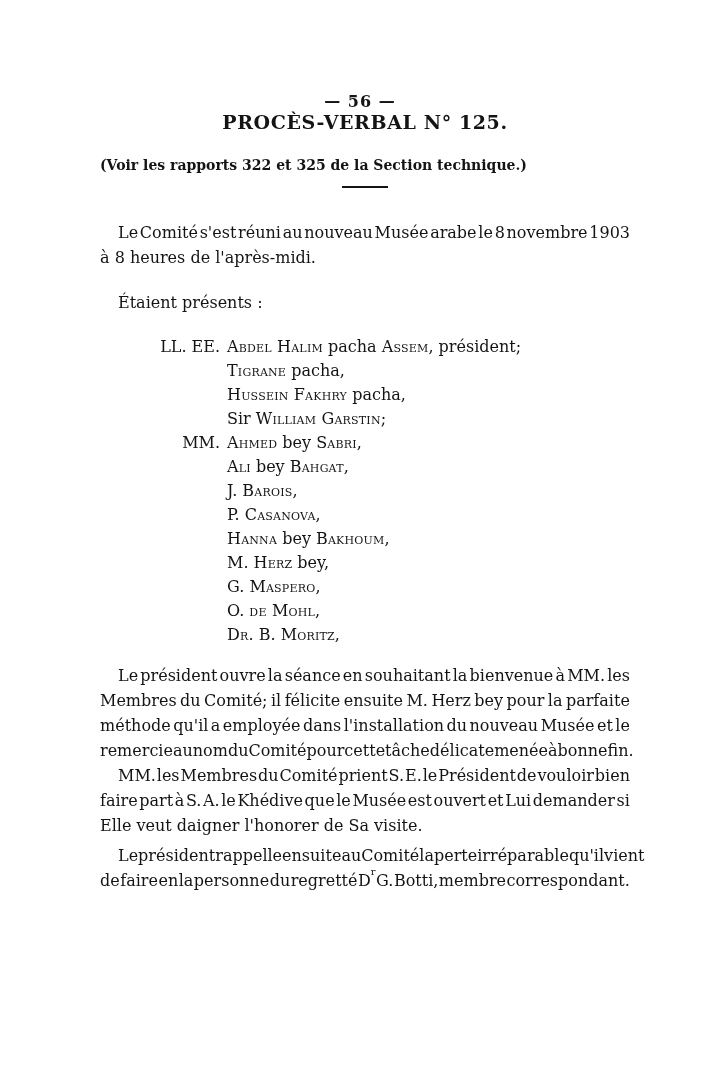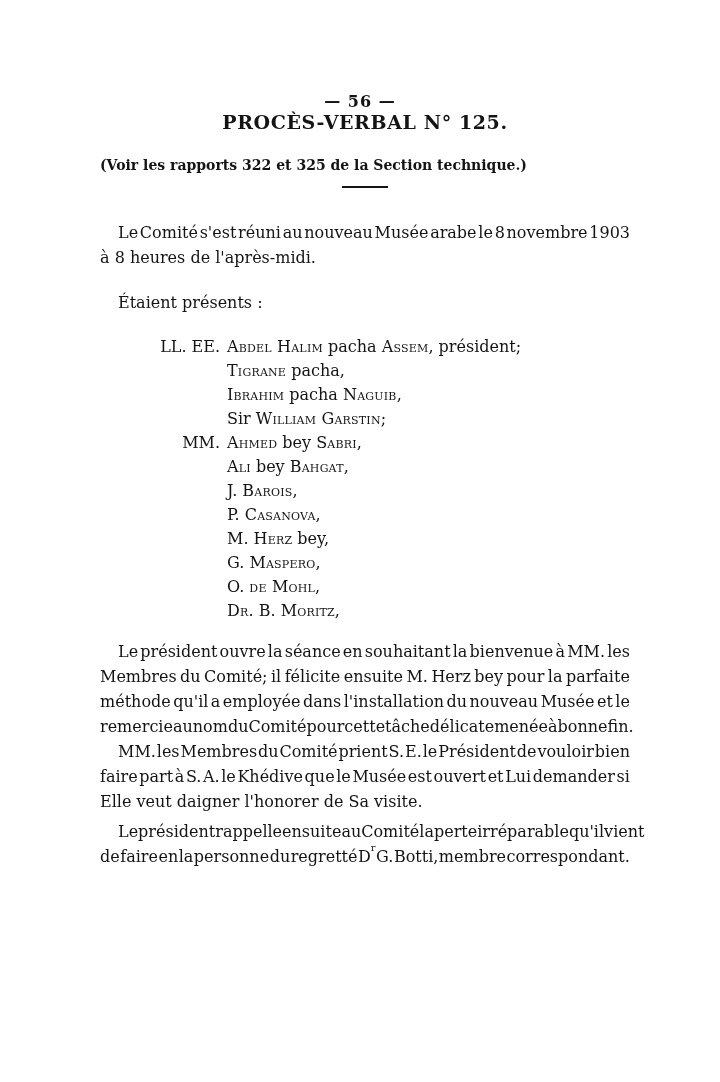--- a/index.html
+++ b/index.html
@@ -94,27 +94,24 @@
         <div class="att-row">
           <span class="att-prefix">LL. EE.</span>
           <span class="att-name"><span class="sc">Abdel Halim</span> pacha <span class="sc">Assem</span>, président;</span>
         </div>
         <div class="att-row">
           <span class="att-prefix"></span>
           <span class="att-name"><span class="sc">Tigrane</span> pacha,</span>
         </div>
         <div class="att-row">
           <span class="att-prefix"></span>
-        </div>
-        <div class="att-row">
-          <span class="att-prefix"></span>
-        </div>
-        <div class="att-row">
-          <span class="att-prefix"></span>
-          <span class="att-name"><span class="sc">Ibrahim</span> pacha <span class="sc">Naguib</span>,</span>
+          <span class="att-name"><span class="sc">Hussein Fakhry</span> pacha,</span>
+        </div>
+        <div class="att-row">
+          <span class="att-prefix"></span>
         </div>
         <div class="att-row">
           <span class="att-prefix"></span>
           <span class="att-name">Sir <span class="sc">William Garstin</span>;</span>
         </div>
         <div class="att-row">
           <span class="att-prefix">MM.</span>
           <span class="att-name"><span class="sc">Ahmed</span> bey <span class="sc">Sabri</span>,</span>
         </div>
         <div class="att-row">
@@ -124,20 +121,21 @@
         <div class="att-row">
           <span class="att-prefix"></span>
           <span class="att-name">J. <span class="sc">Barois</span>,</span>
         </div>
         <div class="att-row">
           <span class="att-prefix"></span>
           <span class="att-name">P. <span class="sc">Casanova</span>,</span>
         </div>
         <div class="att-row">
           <span class="att-prefix"></span>
+          <span class="att-name"><span class="sc">Hanna</span> bey <span class="sc">Bakhoum</span>,</span>
         </div>
         <div class="att-row">
           <span class="att-prefix"></span>
           <span class="att-name">M. <span class="sc">Herz</span> bey,</span>
         </div>
         <div class="att-row">
           <span class="att-prefix"></span>
           <span class="att-name">G. <span class="sc">Maspero</span>,</span>
         </div>
         <div class="att-row">

